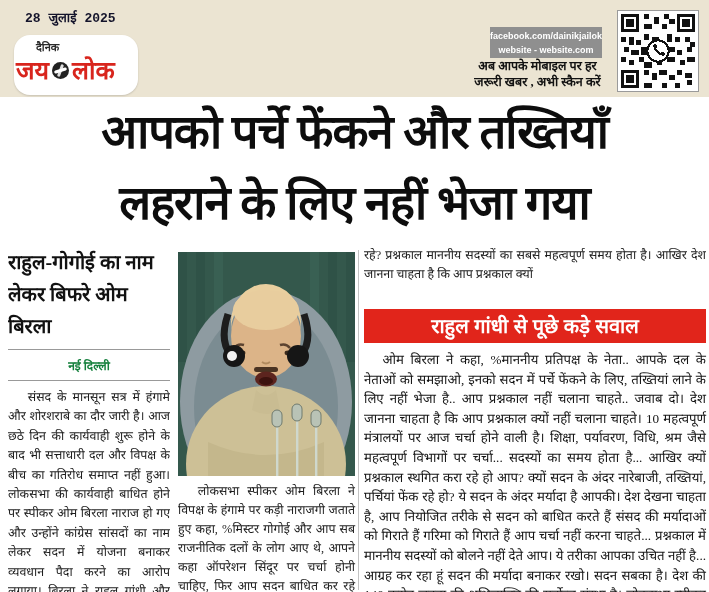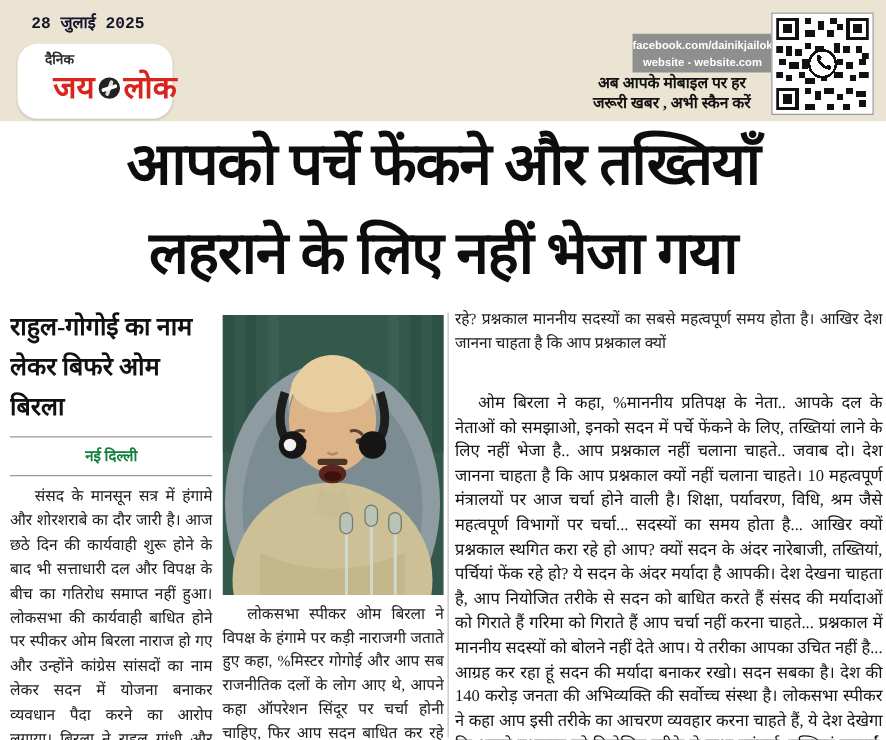--- a/index.html
+++ b/index.html
@@ -9,28 +9,28 @@
     font-family:"Liberation Serif","DejaVu Sans",serif;
     color:#1a1a1a;
   }
   
   .masthead{position:absolute;left:0;top:0;width:709px;height:97px;background:#ebe4d2;}
   .date{position:absolute;left:25px;top:8px;font-size:13px;font-weight:800;color:#14142b;
         font-family:Liberation Mono, monospace;}
   .logo-box{position:absolute;left:14px;top:35px;width:124px;height:60px;background:#ffffff;
         border-radius:16px;box-shadow:0 1px 2px rgba(0,0,0,.15);}
   .logo-daily{position:absolute;left:22px;top:4px;font-size:11px;color:#2b2b2b;font-weight:600;}
-  .logo-row{position:absolute;left:16px;top:20px;width:124px;display:flex;align-items:center;justify-content:center;gap:3px;}
+  .logo-row{position:absolute;left:2px;top:20px;width:124px;display:flex;align-items:center;gap:3px;}
   .logo-word{font-size:25px;font-weight:900;color:#d8251d;font-family:"Liberation Sans","DejaVu Sans",sans-serif;line-height:30px;}
   .globe{width:17px;height:17px;border-radius:50%;background:#222;position:relative;flex:0 0 auto;}
   .globe:before{content:"";position:absolute;left:2px;top:7px;width:13px;height:3px;background:#fff;border-radius:2px;transform:rotate(-18deg);}
   .globe:after{content:"";position:absolute;left:7px;top:2px;width:3px;height:13px;background:#fff;border-radius:2px;transform:rotate(20deg);opacity:.85;}
   .social-box{position:absolute;left:490px;top:27px;width:112px;height:31px;background:#8f8f8f;
         color:#ffffff;text-align:center;font-size:9px;line-height:14px;font-weight:700;
-        font-family:"Liberation Sans","DejaVu Sans",sans-serif;padding-top:2px;box-sizing:border-box;margin-left:16px;}
+        font-family:"Liberation Sans","DejaVu Sans",sans-serif;padding-top:2px;box-sizing:border-box;}
   .promo{position:absolute;left:455px;top:58px;width:165px;text-align:center;font-size:12.5px;
         line-height:16px;font-weight:800;color:#121212;}
   .qr{position:absolute;left:617px;top:10px;width:82px;height:82px;background:#ffffff;
         border:1px solid #9a9a9a;box-sizing:border-box;padding:3px;}
   
   .headline{position:absolute;left:0;top:97px;width:709px;height:146px;text-align:center;
         font-weight:900;color:#0d0d0d;font-size:47px;line-height:71px;
         font-family:"Liberation Serif","DejaVu Sans",serif;letter-spacing:-1px;}
   
   .left-col{position:absolute;left:8px;top:246px;width:162px;height:346px;overflow:hidden;}
@@ -196,16 +196,17 @@
     </svg>
     <div class="caption">लोकसभा स्पीकर ओम बिरला ने विपक्ष के हंगामे पर कड़ी नाराजगी जताते हुए कहा, %मिस्टर गोगोई और आप सब राजनीतिक दलों के लोग आए थे, आपने कहा ऑपरेशन सिंदूर पर चर्चा होनी चाहिए, फिर आप सदन बाधित कर रहे हैं। आखिर सदन आप क्यों नहीं चलने दे</div>
   </div>
 
   <div class="v-divider"></div>
 
   <div class="right-sec">
     <div class="intro-cols">
       <div class="intro-col">रहे? प्रश्नकाल माननीय सदस्यों का सबसे महत्वपूर्ण समय होता है। आखिर देश जानना चाहता है कि आप प्रश्नकाल क्यों</div>
     </div>
+    <div class="banner">राहुल गांधी से पूछे कड़े सवाल</div>
     <div class="right-body">ओम बिरला ने कहा, %माननीय प्रतिपक्ष के नेता.. आपके दल के नेताओं को समझाओ, इनको सदन में पर्चे फेंकने के लिए, तख्तियां लाने के लिए नहीं भेजा है.. आप प्रश्नकाल नहीं चलाना चाहते.. जवाब दो। देश जानना चाहता है कि आप प्रश्नकाल क्यों नहीं चलाना चाहते। 10 महत्वपूर्ण मंत्रालयों पर आज चर्चा होने वाली है। शिक्षा, पर्यावरण, विधि, श्रम जैसे महत्वपूर्ण विभागों पर चर्चा... सदस्यों का समय होता है... आखिर क्यों प्रश्नकाल स्थगित करा रहे हो आप? क्यों सदन के अंदर नारेबाजी, तख्तियां, पर्चियां फेंक रहे हो? ये सदन के अंदर मर्यादा है आपकी। देश देखना चाहता है, आप नियोजित तरीके से सदन को बाधित करते हैं संसद की मर्यादाओं को गिराते हैं गरिमा को गिराते हैं आप चर्चा नहीं करना चाहते... प्रश्नकाल में माननीय सदस्यों को बोलने नहीं देते आप। ये तरीका आपका उचित नहीं है... आग्रह कर रहा हूं सदन की मर्यादा बनाकर रखो। सदन सबका है। देश की 140 करोड़ जनता की अभिव्यक्ति की सर्वोच्च संस्था है। लोकसभा स्पीकर ने कहा आप इसी तरीके का आचरण व्यवहार करना चाहते हैं, ये देश देखेगा कि आपने प्रश्नकाल को नियोजित तरीके से बाधा पहुंचाई, तख्तियां लहराईं, पर्चे फेंके, नारेबाजी की। इसके बाद उन्होंने कार्यवाही स्थगित कर दी।</div>
   </div>
 
 </div>
 
 </body></html>

